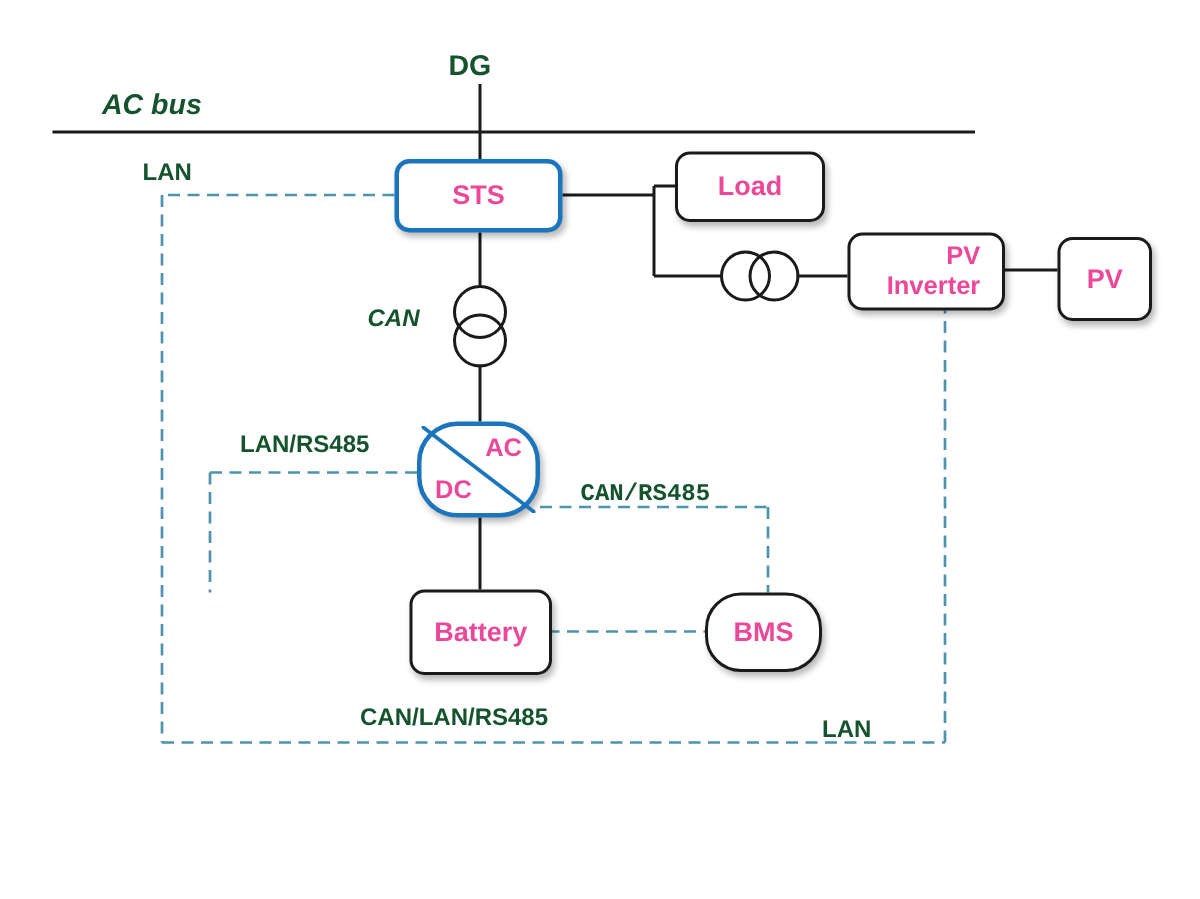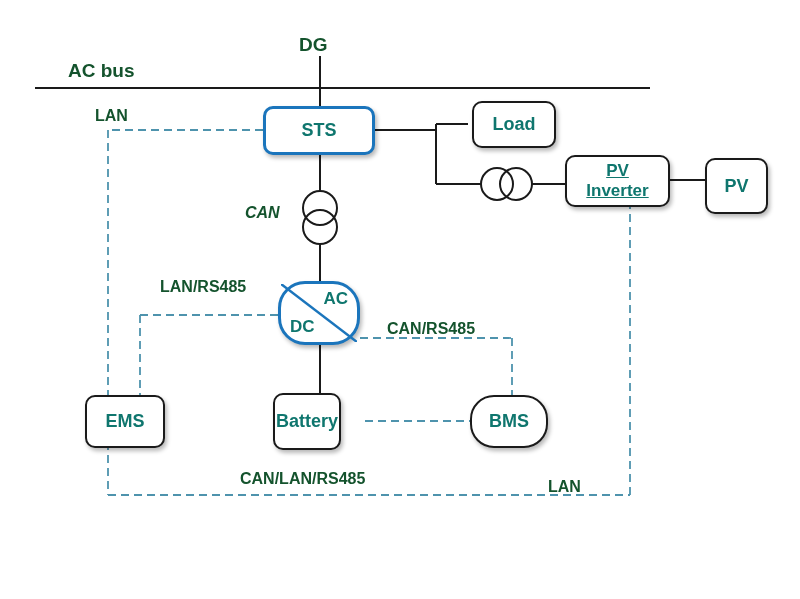--- a/index.html
+++ b/index.html
@@ -5,36 +5,36 @@
   * { margin:0; padding:0; box-sizing:border-box; }
   html,body { background:#ffffff; }
   body { font-family:"Liberation Sans", sans-serif; color:#111; }
   .canvas { position:relative; width:800px; height:599px; background:#fff; overflow:hidden; }
   svg.wires { position:absolute; left:0; top:0; width:800px; height:599px; }
 
   .node {
     position:absolute; background:#fff;
     border:2.5px solid #1a1a1a; border-radius:10px;
     display:flex; align-items:center; justify-content:center;
-    font-weight:bold; font-size:18px; color:#0f766e;
+    font-weight:bold; font-size:18px; color:#ec4899;
     box-shadow:2px 3px 4px rgba(0,0,0,0.28);
   }
   .node.blue { border-color:#1b75bc; border-width:3px; }
 
   .lbl {
     position:absolute; font-weight:bold; font-size:16px;
     color:#14532d; white-space:nowrap;
   }
   .lbl.big { font-size:19px; }
 
   .converter-inner { position:absolute; left:0; top:0; width:100%; height:100%; }
   .corner-label { position:absolute; font-weight:bold; font-size:17px; }
   .corner-label.tr { top:5px; right:9px; }
   .corner-label.bl { bottom:5px; left:9px;text-align:center; }
-  .wrap-label { width:72px; text-align:center; line-height:1.18;text-decoration:underline; }
+  .wrap-label { width:72px; text-align:right; line-height:1.18; }
 </style>
 </head>
 <body>
 
 <div class="canvas">
 
   <svg class="wires" viewBox="0 0 800 599">
 
     <g stroke="#1a1a1a" stroke-width="2" fill="none">
       <line x1="35" y1="88" x2="650" y2="88"></line>
@@ -68,45 +68,44 @@
       <line x1="630" y1="495" x2="630" y2="207"></line>
       <line x1="278" y1="315" x2="140" y2="315"></line>
       <line x1="140" y1="315" x2="140" y2="395"></line>
       <line x1="360" y1="338" x2="512" y2="338"></line>
       <line x1="512" y1="338" x2="512" y2="395"></line>
       <line x1="365" y1="421" x2="470" y2="421"></line>
     </g>
   </svg>
 
   <div class="lbl big" style="left:299px; top:34px;">DG</div>
-  <div class="lbl big" style="left:68px; top:60px;">AC bus</div>
+  <div class="lbl big" style="left:68px; top:60px;font-style:italic;">AC bus</div>
   <div class="lbl" style="left:95px; top:107px;">LAN</div>
   <div class="lbl" style="left:245px; top:204px;font-style:italic;">CAN</div>
-  <div class="lbl" style="left:160px; top:278px;">LAN/RS485</div>
-  <div class="lbl" style="left:387px; top:320px;">CAN/RS485</div>
+  <div class="lbl" style="left:160px; top:288px;">LAN/RS485</div>
+  <div class="lbl" style="left:387px; top:320px;font-family:Liberation Mono, monospace;">CAN/RS485</div>
   <div class="lbl" style="left:240px; top:470px;">CAN/LAN/RS485</div>
   <div class="lbl" style="left:548px; top:478px;">LAN</div>
 
   <div class="node blue" style="left:263px; top:106px; width:112px; height:49px;">STS</div>
 
-  <div class="node" style="left:472px; top:101px; width:84px; height:47px;">Load</div>
+  <div class="node" style="left:450px; top:101px; width:100px; height:47px;">Load</div>
 
   <div class="node" style="left:565px; top:155px; width:105px; height:52px; font-size:17px;">
     <span class="wrap-label">PV Inverter</span>
   </div>
 
   <div class="node" style="left:705px; top:158px; width:63px; height:56px;">PV</div>
 
   <div class="node blue" style="left:278px; top:281px; width:82px; height:64px;border-radius:27px;">
     <svg class="converter-inner" viewBox="0 0 100 100" preserveAspectRatio="none">
       <line x1="0" y1="0" x2="100" y2="100" stroke="#1b75bc" stroke-width="2.5" vector-effect="non-scaling-stroke"></line>
     </svg>
     <span class="corner-label tr">AC</span>
     <span class="corner-label bl">DC</span>
   </div>
 
-  <div class="node" style="left:273px; top:393px; width:68px; height:57px;">Battery</div>
+  <div class="node" style="left:273px; top:393px; width:95px; height:57px;">Battery</div>
 
-  <div class="node" style="left:85px; top:395px; width:80px; height:53px;">EMS</div>
 
   <div class="node" style="left:470px; top:395px; width:78px; height:53px;border-radius:24px;">BMS</div>
 
 </div>
 
 </body></html>

